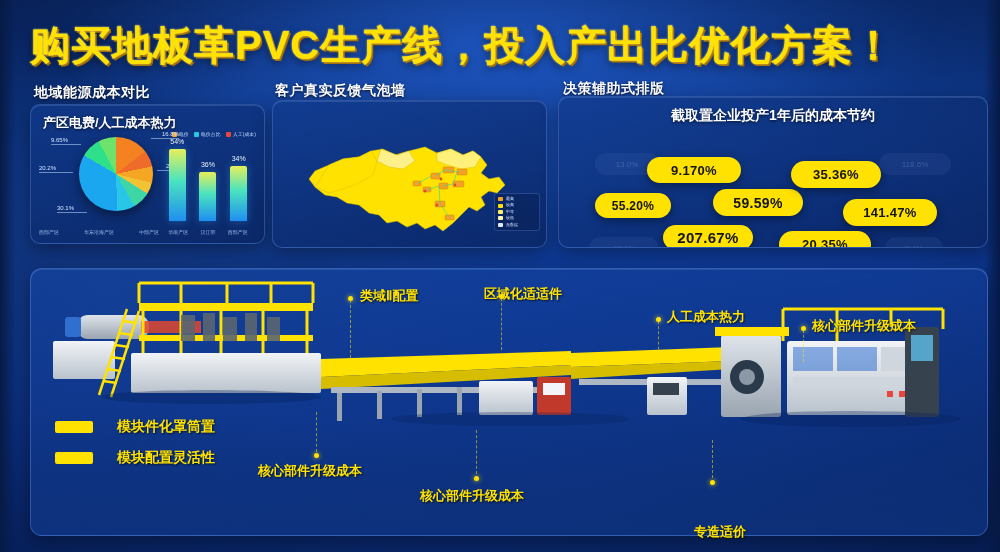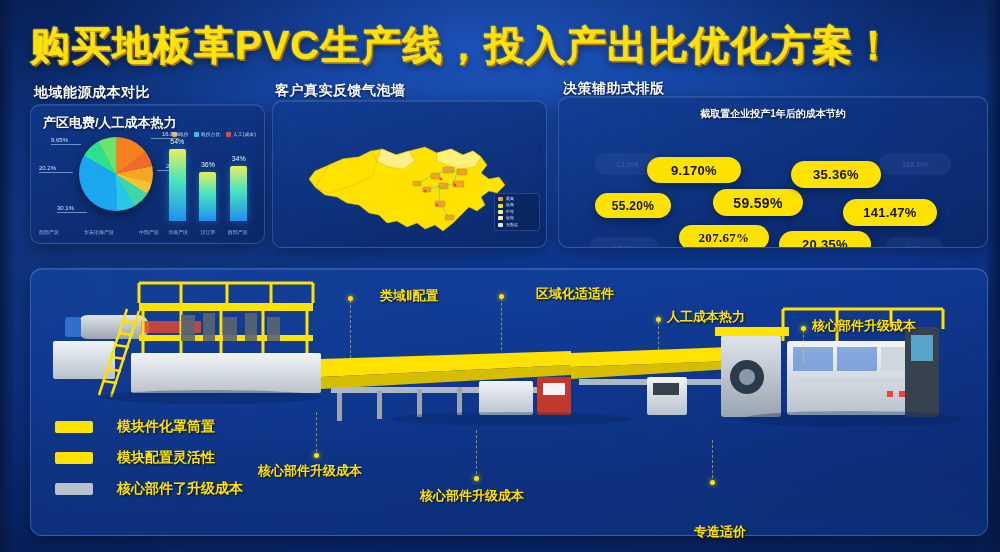--- a/index.html
+++ b/index.html
@@ -35,21 +35,21 @@
     background:linear-gradient(160deg, rgba(17,58,140,.72), rgba(10,36,96,.80));
     box-shadow:inset 0 1px 0 rgba(160,200,255,.16), 0 6px 18px rgba(0,0,0,.35);
     overflow:hidden;}
   #card1{left:30px;top:104px;width:235px;height:140px;}
   #card2{left:272px;top:100px;width:275px;height:148px;}
   #card3{left:558px;top:96px;width:430px;height:152px;}
 
   .card-title{position:absolute;color:#fff;font-weight:bold;text-shadow:0 1px 3px rgba(0,0,0,.7);}
   #ct1{left:12px;top:9px;font-size:13px;}
   #ct2{left:10px;top:8px;font-size:13px;}
-  #ct3{left:0;right:0;top:10px;font-size:10px;text-align:center;}
+  #ct3{left:0;right:0;top:10px;font-size:14px;text-align:center;}
 
   
   .pie{position:absolute;left:48px;top:32px;width:74px;height:74px;border-radius:50%;
     background:conic-gradient(
       #f58220 0deg 52deg,
       #ef6b2a 52deg 78deg,
       #f5a623 78deg 104deg,
       #f2c335 104deg 122deg,
       #3fd6a6 122deg 150deg,
       #28c7e8 150deg 178deg,
@@ -241,21 +241,21 @@
   <div id="ghost-host">
       <div class="ghost" style="left: 36px; top: 56px; width: 64px; height: 22px;">13.0%</div>
       <div class="ghost" style="left: 320px; top: 56px; width: 72px; height: 22px;">118.6%</div>
       <div class="ghost" style="left: 30px; top: 140px; width: 70px; height: 22px;">62.1%</div>
       <div class="ghost" style="left: 326px; top: 140px; width: 58px; height: 22px;">9.4%</div>
     </div>
   <div id="bubble-host">
       <div class="bubble" style="left: 88px; top: 60px; width: 94px; height: 26px; font-size: 13px;">9.170%</div>
       <div class="bubble" style="left: 36px; top: 96px; width: 76px; height: 25px; font-size: 12px;">55.20%</div>
       <div class="bubble" style="left: 154px; top: 92px; width: 90px; height: 27px; font-size: 14px;">59.59%</div>
-      <div class="bubble" style="left: 120px; top: 128px; width: 90px; height: 25px; font-size: 13px; font-family: Liberation Serif, serif;">207.67%</div>
+      <div class="bubble" style="left: 104px; top: 128px; width: 90px; height: 25px; font-size: 15px;">207.67%</div>
       <div class="bubble" style="left: 232px; top: 64px; width: 90px; height: 27px; font-size: 13px;">35.36%</div>
       <div class="bubble" style="left: 284px; top: 102px; width: 94px; height: 27px; font-size: 13px;">141.47%</div>
       <div class="bubble" style="left: 220px; top: 134px; width: 92px; height: 27px; font-size: 13px;">20.35%</div>
     </div>
 </div>
 
 <div class="card" id="machine">
   <div class="floor"></div>
 
   <svg width="956" height="266" viewBox="0 0 956 266" style="position:absolute;left:0;top:0;">
@@ -347,24 +347,24 @@
       <path d="M752 40 L912 40 M752 40 L752 72 M912 40 L912 60 M806 40 L806 72 M860 40 L860 58"></path>
     </g>
 
     <ellipse cx="180" cy="128" rx="110" ry="7" fill="#06205a" opacity=".35"></ellipse>
     <ellipse cx="480" cy="150" rx="120" ry="7" fill="#06205a" opacity=".30"></ellipse>
     <ellipse cx="820" cy="150" rx="110" ry="8" fill="#06205a" opacity=".32"></ellipse>
   </svg>
 </div>
 
 <div id="callout-host">
-    <div class="callout" style="left: 360px; top: 287px; margin-left: 20px;">类域Ⅱ配置</div>
+    <div class="callout" style="left: 360px; top: 287px;">类域Ⅱ配置</div>
     <div class="dot" style="left: 348px; top: 296px;"></div>
     <div class="leader" style="left: 350px; top: 300px; height: 58px;"></div>
-    <div class="callout" style="left: 536px; top: 285px;">区域化适适件</div>
+    <div class="callout" style="left: 484px; top: 285px;">区域化适适件</div>
     <div class="dot" style="left: 499px; top: 294px;"></div>
     <div class="leader" style="left: 501px; top: 298px; height: 52px;"></div>
     <div class="callout" style="left: 667px; top: 308px;">人工成本热力</div>
     <div class="dot" style="left: 656px; top: 317px;"></div>
     <div class="leader" style="left: 658px; top: 321px; height: 44px;"></div>
     <div class="callout" style="left: 812px; top: 317px;">核心部件升级成本</div>
     <div class="dot" style="left: 801px; top: 326px;"></div>
     <div class="leader" style="left: 803px; top: 330px; height: 32px;"></div>
     <div class="callout" style="left: 258px; top: 462px;">核心部件升级成本</div>
     <div class="dot" style="left: 314px; top: 453px;"></div>
@@ -379,17 +379,13 @@
 
 <div class="mlegend">
   <div class="row">
     <span class="sw" style="background:#ffe200"></span>
     <span class="lb">模块件化罩筒置</span>
   </div>
   <div class="row">
     <span class="sw" style="background:#ffe200"></span>
     <span class="lb">模块配置灵活性</span>
   </div>
-  <div class="row">
-    <span class="sw" style="background:#b9c2cc"></span>
-    <span class="lb">核心部件了升级成本</span>
-  </div>
 </div>
 
 </body></html>

